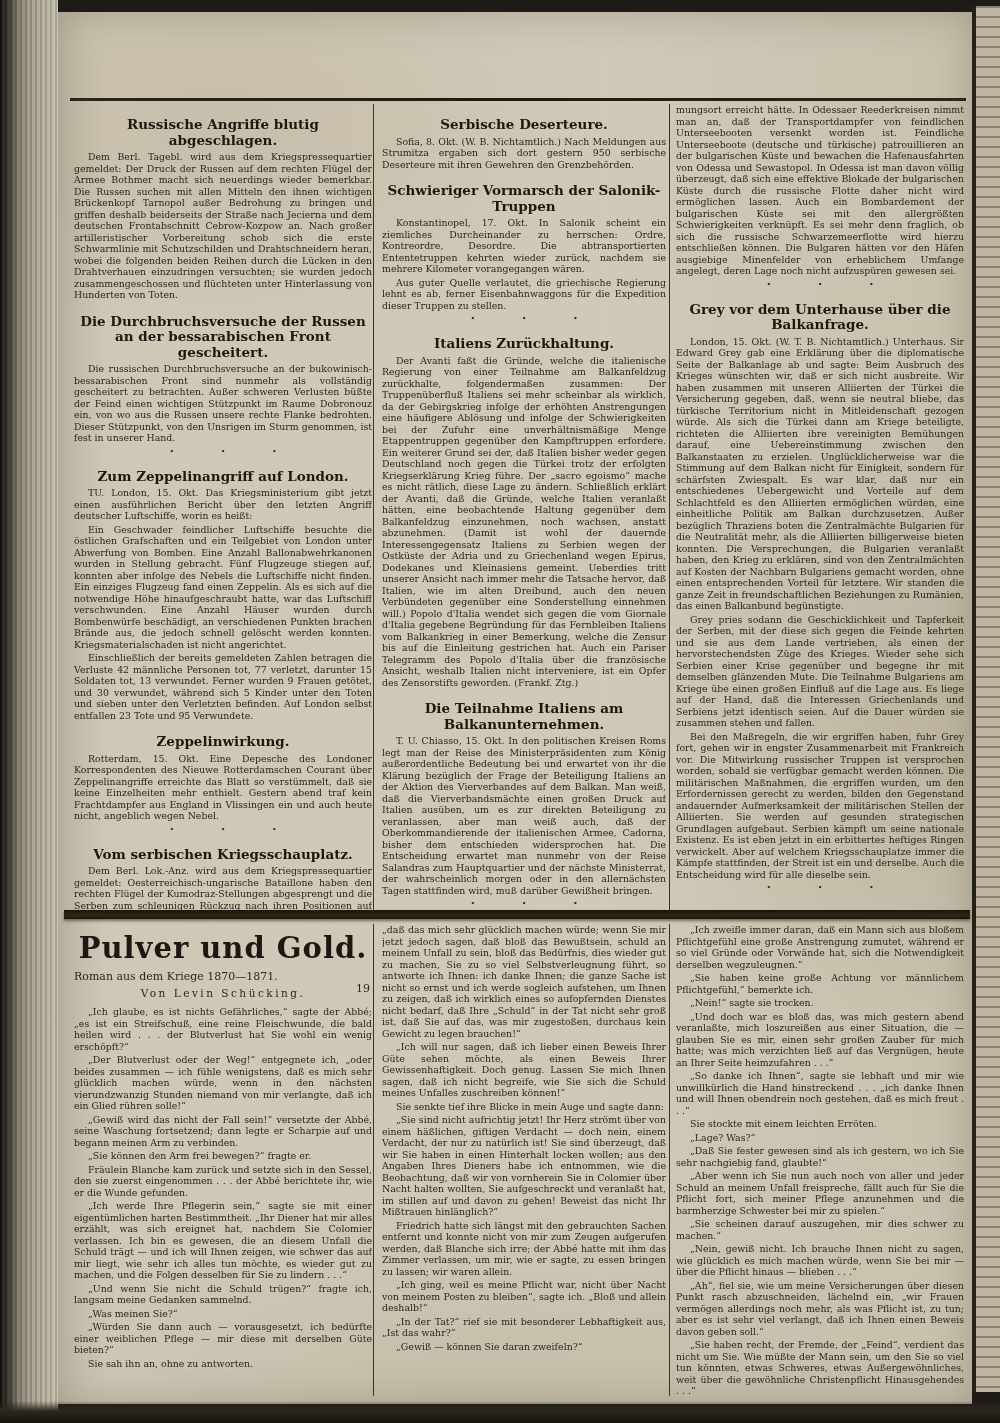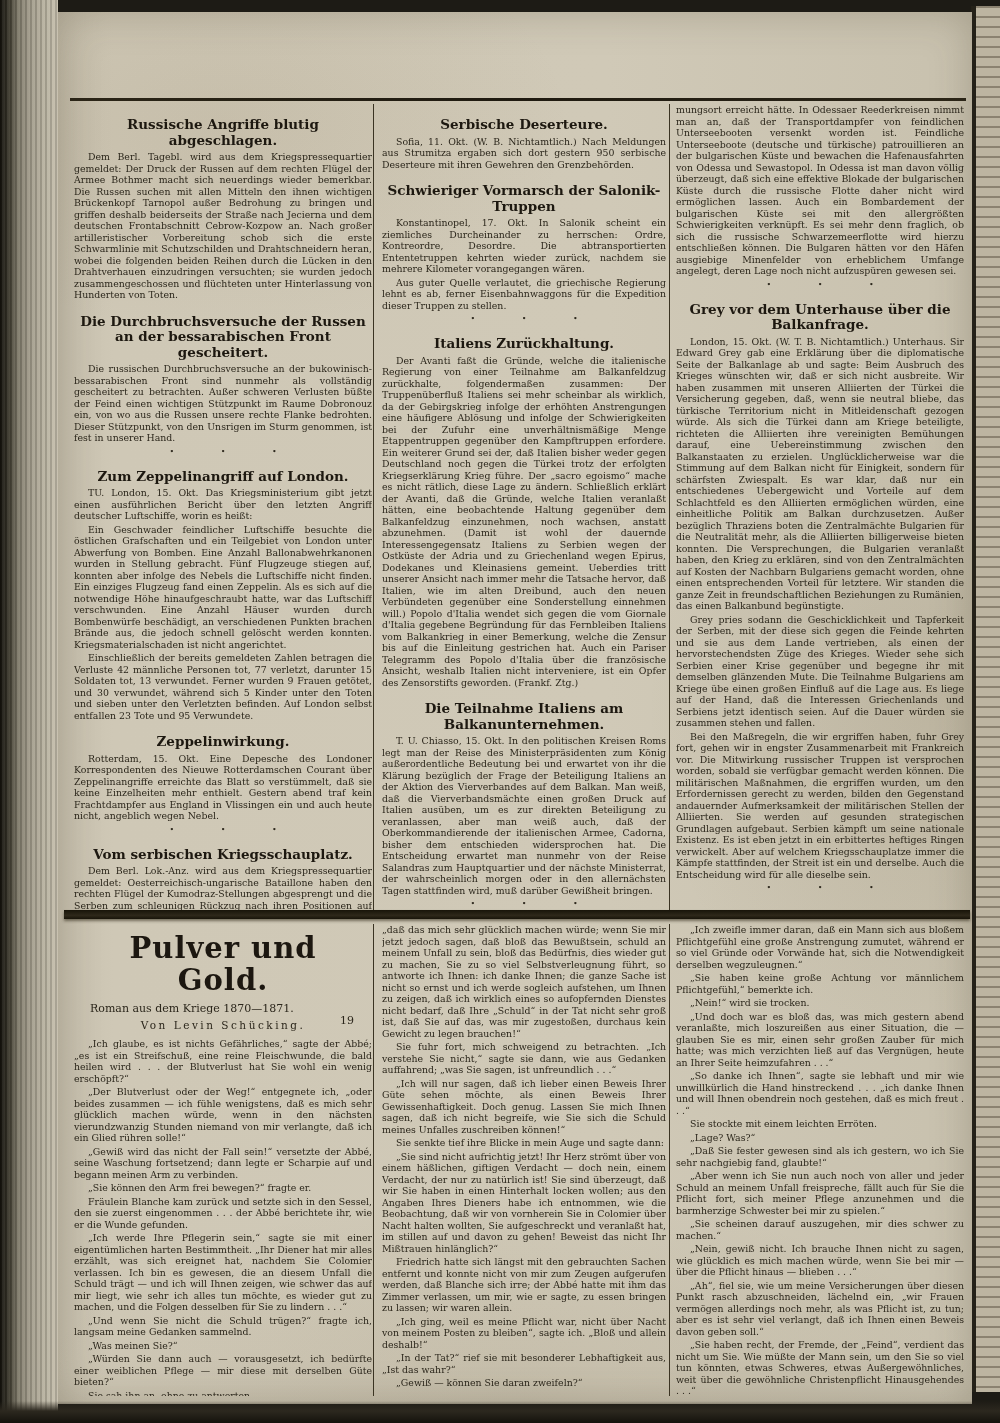--- a/index.html
+++ b/index.html
@@ -76,21 +76,21 @@
     font-size:9.4px;line-height:11.5px;margin:0 0 2px;
     text-indent:14px;color:#2b261b;
   }
   .para.noindent{text-indent:0;}
   .sep{
     text-align:center;font-size:8px;letter-spacing:22px;color:#2b261b;
     margin:3px 0 2px;text-indent:22px;
   }
   
   .feuilleton .col{top:912px;height:472px;}
-  .f-head{margin:8px 16px 6px;}
+  .f-head{margin:8px 0 6px;}
   .f-title{
     font-size:29px;line-height:32px;font-weight:bold;text-align:center;
     margin:2px 0 6px;color:#1c1710;letter-spacing:1px;
   }
   .f-sub-row{
     display:flex;position:relative;
     font-size:11px;margin-bottom:4px;color:#2b261b;
   }
   .f-installment{position:absolute;right:2px;top:12px;}
   .f-byline{
@@ -119,21 +119,21 @@
         <p class="para">Ein Geschwader feindlicher Luftschiffe besuchte die östlichen Grafschaften und ein Teilgebiet von London unter Abwerfung von Bomben. Eine Anzahl Ballonabwehrkanonen wurden in Stellung gebracht. Fünf Flugzeuge stiegen auf, konnten aber infolge des Nebels die Luftschiffe nicht finden. Ein einziges Flugzeug fand einen Zeppelin. Als es sich auf die notwendige Höhe hinaufgeschraubt hatte, war das Luftschiff verschwunden. Eine Anzahl Häuser wurden durch Bombenwürfe beschädigt, an verschiedenen Punkten brachen Brände aus, die jedoch schnell gelöscht werden konnten. Kriegsmaterialschaden ist nicht angerichtet.</p>
         <p class="para">Einschließlich der bereits gemeldeten Zahlen betragen die Verluste 42 männliche Personen tot, 77 verletzt, darunter 15 Soldaten tot, 13 verwundet. Ferner wurden 9 Frauen getötet, und 30 verwundet, während sich 5 Kinder unter den Toten und sieben unter den Verletzten befinden. Auf London selbst entfallen 23 Tote und 95 Verwundete.</p>
         <h2 class="headline">Zeppelinwirkung.</h2>
         <p class="para">Rotterdam, 15. Okt. Eine Depesche des Londoner Korrespondenten des Nieuwe Rotterdamschen Courant über Zeppelinangriffe erreichte das Blatt so verstümmelt, daß sie keine Einzelheiten mehr enthielt. Gestern abend traf kein Frachtdampfer aus England in Vlissingen ein und auch heute nicht, angeblich wegen Nebel.</p>
         <div class="sep">• • •</div>
         <h2 class="headline">Vom serbischen Kriegsschauplatz.</h2>
         <p class="para">Dem Berl. Lok.-Anz. wird aus dem Kriegspressequartier gemeldet: Oesterreichisch-ungarische Bataillone haben den rechten Flügel der Kumodraz-Stellungen abgesprengt und die Serben zum schleunigen Rückzug nach ihren Positionen auf dem Avalaberg genötigt. Durch die Wegnahme des zwischen der Grockaerstraße und der Donau gelegenen Höhenrückens scheint die starke Stellung des Feindes auf dem Kumodraz unhaltbar geworden zu sein, sodaß die Serben von hier weiter nach Süden abziehen mußten. Die Erstürmung der sehr starken Befestigungsanlagen nächst des Erinoberges wurde durch konzentrisches Massenfeuer unserer schweren Artillerie vorbereitet und dann durch Infanterie ausgeführt. Der Feind ließ Gefangene in unserer Hand und wich fluchtartig nach Südwesten zurück. Er wurde sogleich von unseren Truppen verfolgt.</p>
       </div>
     <div class="col c2">
         <h2 class="headline">Serbische Deserteure.</h2>
-        <p class="para">Sofia, 11. Okt. (W. B. Nichtamtlich.) Nach Meldungen aus Strumitza ergaben sich dort gestern 950 serbische Deserteure mit ihren Gewehren den Grenzbehörden.</p>
+        <p class="para">Sofia, 8. Okt. (W. B. Nichtamtlich.) Nach Meldungen aus Strumitza ergaben sich dort gestern 950 serbische Deserteure mit ihren Gewehren den Grenzbehörden.</p>
         <h2 class="headline">Schwieriger Vormarsch der Salonik-Truppen</h2>
         <p class="para">Konstantinopel, 17. Okt. In Salonik scheint ein ziemliches Durcheinander zu herrschen: Ordre, Kontreordre, Desordre. Die abtransportierten Ententetruppen kehrten wieder zurück, nachdem sie mehrere Kilometer vorangegangen wären.</p>
         <p class="para">Aus guter Quelle verlautet, die griechische Regierung lehnt es ab, ferner Eisenbahnwaggons für die Expedition dieser Truppen zu stellen.</p>
         <div class="sep">• • •</div>
         <h2 class="headline">Italiens Zurückhaltung.</h2>
         <p class="para">Der Avanti faßt die Gründe, welche die italienische Regierung von einer Teilnahme am Balkanfeldzug zurückhalte, folgendermaßen zusammen: Der Truppenüberfluß Italiens sei mehr scheinbar als wirklich, da der Gebirgskrieg infolge der erhöhten Anstrengungen eine häufigere Ablösung und infolge der Schwierigkeiten bei der Zufuhr eine unverhältnismäßige Menge Etappentruppen gegenüber den Kampftruppen erfordere. Ein weiterer Grund sei der, daß Italien bisher weder gegen Deutschland noch gegen die Türkei trotz der erfolgten Kriegserklärung Krieg führe. Der „sacro egoismo“ mache es nicht rätlich, diese Lage zu ändern. Schließlich erklärt der Avanti, daß die Gründe, welche Italien veranlaßt hätten, eine beobachtende Haltung gegenüber dem Balkanfeldzug einzunehmen, noch wachsen, anstatt abzunehmen. (Damit ist wohl der dauernde Interessengegensatz Italiens zu Serbien wegen der Ostküste der Adria und zu Griechenland wegen Epirus, Dodekanes und Kleinasiens gemeint. Ueberdies tritt unserer Ansicht nach immer mehr die Tatsache hervor, daß Italien, wie im alten Dreibund, auch den neuen Verbündeten gegenüber eine Sonderstellung einnehmen will.) Popolo d'Italia wendet sich gegen die vom Giornale d'Italia gegebene Begründung für das Fernbleiben Italiens vom Balkankrieg in einer Bemerkung, welche die Zensur bis auf die Einleitung gestrichen hat. Auch ein Pariser Telegramm des Popolo d'Italia über die französische Ansicht, weshalb Italien nicht interveniere, ist ein Opfer des Zensorstifts geworden. (Frankf. Ztg.)</p>
         <h2 class="headline">Die Teilnahme Italiens am Balkanunternehmen.</h2>
         <p class="para">T. U. Chiasso, 15. Okt. In den politischen Kreisen Roms legt man der Reise des Ministerpräsidenten zum König außerordentliche Bedeutung bei und erwartet von ihr die Klärung bezüglich der Frage der Beteiligung Italiens an der Aktion des Vierverbandes auf dem Balkan. Man weiß, daß die Vierverbandsmächte einen großen Druck auf Italien ausüben, um es zur direkten Beteiligung zu veranlassen, aber man weiß auch, daß der Oberkommandierende der italienischen Armee, Cadorna, bisher dem entschieden widersprochen hat. Die Entscheidung erwartet man nunmehr von der Reise Salandras zum Hauptquartier und der nächste Ministerrat, der wahrscheinlich morgen oder in den allernächsten Tagen stattfinden wird, muß darüber Gewißheit bringen.</p>
         <div class="sep">• • •</div>
         <h2 class="headline">Ein französischer Truppentransport versenkt.</h2>
@@ -169,33 +169,32 @@
         <p class="para">„Sie können den Arm frei bewegen?“ fragte er.</p>
         <p class="para">Fräulein Blanche kam zurück und setzte sich in den Sessel, den sie zuerst eingenommen . . . der Abbé berichtete ihr, wie er die Wunde gefunden.</p>
         <p class="para">„Ich werde Ihre Pflegerin sein,“ sagte sie mit einer eigentümlichen harten Bestimmtheit. „Ihr Diener hat mir alles erzählt, was sich ereignet hat, nachdem Sie Colomier verlassen. Ich bin es gewesen, die an diesem Unfall die Schuld trägt — und ich will Ihnen zeigen, wie schwer das auf mir liegt, wie sehr ich alles tun möchte, es wieder gut zu machen, und die Folgen desselben für Sie zu lindern . . .“</p>
         <p class="para">„Und wenn Sie nicht die Schuld trügen?“ fragte ich, langsam meine Gedanken sammelnd.</p>
         <p class="para">„Was meinen Sie?“</p>
         <p class="para">„Würden Sie dann auch — vorausgesetzt, ich bedürfte einer weiblichen Pflege — mir diese mit derselben Güte bieten?“</p>
         <p class="para">Sie sah ihn an, ohne zu antworten.</p>
       </div>
     <div class="col c2">
         <p class="para noindent">„daß das mich sehr glücklich machen würde; wenn Sie mir jetzt jedoch sagen, daß bloß das Bewußtsein, schuld an meinem Unfall zu sein, bloß das Bedürfnis, dies wieder gut zu machen, Sie zu so viel Selbstverleugnung führt, so antworte ich Ihnen: ich danke Ihnen; die ganze Sache ist nicht so ernst und ich werde sogleich aufstehen, um Ihnen zu zeigen, daß ich wirklich eines so aufopfernden Dienstes nicht bedarf, daß Ihre „Schuld“ in der Tat nicht sehr groß ist, daß Sie auf das, was mir zugestoßen, durchaus kein Gewicht zu legen brauchen!“</p>
-        <p class="para">Sie fuhr fort, mich schweigend zu betrachten. „Ich verstehe Sie nicht,“ sagte sie dann, wie aus Gedanken auffahrend; „was Sie sagen, ist unfreundlich . . .“</p>
         <p class="para">„Ich will nur sagen, daß ich lieber einen Beweis Ihrer Güte sehen möchte, als einen Beweis Ihrer Gewissenhaftigkeit. Doch genug. Lassen Sie mich Ihnen sagen, daß ich nicht begreife, wie Sie sich die Schuld meines Unfalles zuschreiben können!“</p>
         <p class="para">Sie senkte tief ihre Blicke in mein Auge und sagte dann:</p>
         <p class="para">„Sie sind nicht aufrichtig jetzt! Ihr Herz strömt über von einem häßlichen, giftigen Verdacht — doch nein, einem Verdacht, der nur zu natürlich ist! Sie sind überzeugt, daß wir Sie haben in einen Hinterhalt locken wollen; aus den Angaben Ihres Dieners habe ich entnommen, wie die Beobachtung, daß wir von vornherein Sie in Colomier über Nacht halten wollten, Sie aufgeschreckt und veranlaßt hat, im stillen auf und davon zu gehen! Beweist das nicht Ihr Mißtrauen hinlänglich?“</p>
         <p class="para">Friedrich hatte sich längst mit den gebrauchten Sachen entfernt und konnte nicht von mir zum Zeugen aufgerufen werden, daß Blanche sich irre; der Abbé hatte mit ihm das Zimmer verlassen, um mir, wie er sagte, zu essen bringen zu lassen; wir waren allein.</p>
         <p class="para">„Ich ging, weil es meine Pflicht war, nicht über Nacht von meinem Posten zu bleiben“, sagte ich. „Bloß und allein deshalb!“</p>
         <p class="para">„In der Tat?“ rief sie mit besonderer Lebhaftigkeit aus, „Ist das wahr?“</p>
         <p class="para">„Gewiß — können Sie daran zweifeln?“</p>
       </div>
     <div class="col c3">
         <p class="para">„Ich zweifle immer daran, daß ein Mann sich aus bloßem Pflichtgefühl eine große Anstrengung zumutet, während er so viel Gründe oder Vorwände hat, sich die Notwendigkeit derselben wegzuleugnen.“</p>
         <p class="para">„Sie haben keine große Achtung vor männlichem Pflichtgefühl,“ bemerkte ich.</p>
-        <p class="para">„Nein!“ wird sie trocken.</p>
+        <p class="para">„Nein!“ sagte sie trocken.</p>
         <p class="para">„Und doch war es bloß das, was mich gestern abend veranlaßte, mich loszureißen aus einer Situation, die — glauben Sie es mir, einen sehr großen Zauber für mich hatte; was mich verzichten ließ auf das Vergnügen, heute an Ihrer Seite heimzufahren . . .“</p>
         <p class="para">„So danke ich Ihnen“, sagte sie lebhaft und mir wie unwillkürlich die Hand hinstreckend . . . „ich danke Ihnen und will Ihnen obendrein noch gestehen, daß es mich freut . . .“</p>
         <p class="para">Sie stockte mit einem leichten Erröten.</p>
         <p class="para">„Lage? Was?“</p>
         <p class="para">„Daß Sie fester gewesen sind als ich gestern, wo ich Sie sehr nachgiebig fand, glaubte!“</p>
         <p class="para">„Aber wenn ich Sie nun auch noch von aller und jeder Schuld an meinem Unfall freispreche, fällt auch für Sie die Pflicht fort, sich meiner Pflege anzunehmen und die barmherzige Schwester bei mir zu spielen.“</p>
         <p class="para">„Sie scheinen darauf auszugehen, mir dies schwer zu machen.“</p>
         <p class="para">„Nein, gewiß nicht. Ich brauche Ihnen nicht zu sagen, wie glücklich es mich machen würde, wenn Sie bei mir — über die Pflicht hinaus — blieben . . .“</p>
         <p class="para">„Ah“, fiel sie, wie um meine Versicherungen über diesen Punkt rasch abzuschneiden, lächelnd ein, „wir Frauen vermögen allerdings noch mehr, als was Pflicht ist, zu tun; aber es ist sehr viel verlangt, daß ich Ihnen einen Beweis davon geben soll.“</p>
         <p class="para">„Sie haben recht, der Fremde, der „Feind“, verdient das nicht um Sie. Wie müßte der Mann sein, um den Sie so viel tun könnten, etwas Schweres, etwas Außergewöhnliches, weit über die gewöhnliche Christenpflicht Hinausgehendes . . .“</p>

